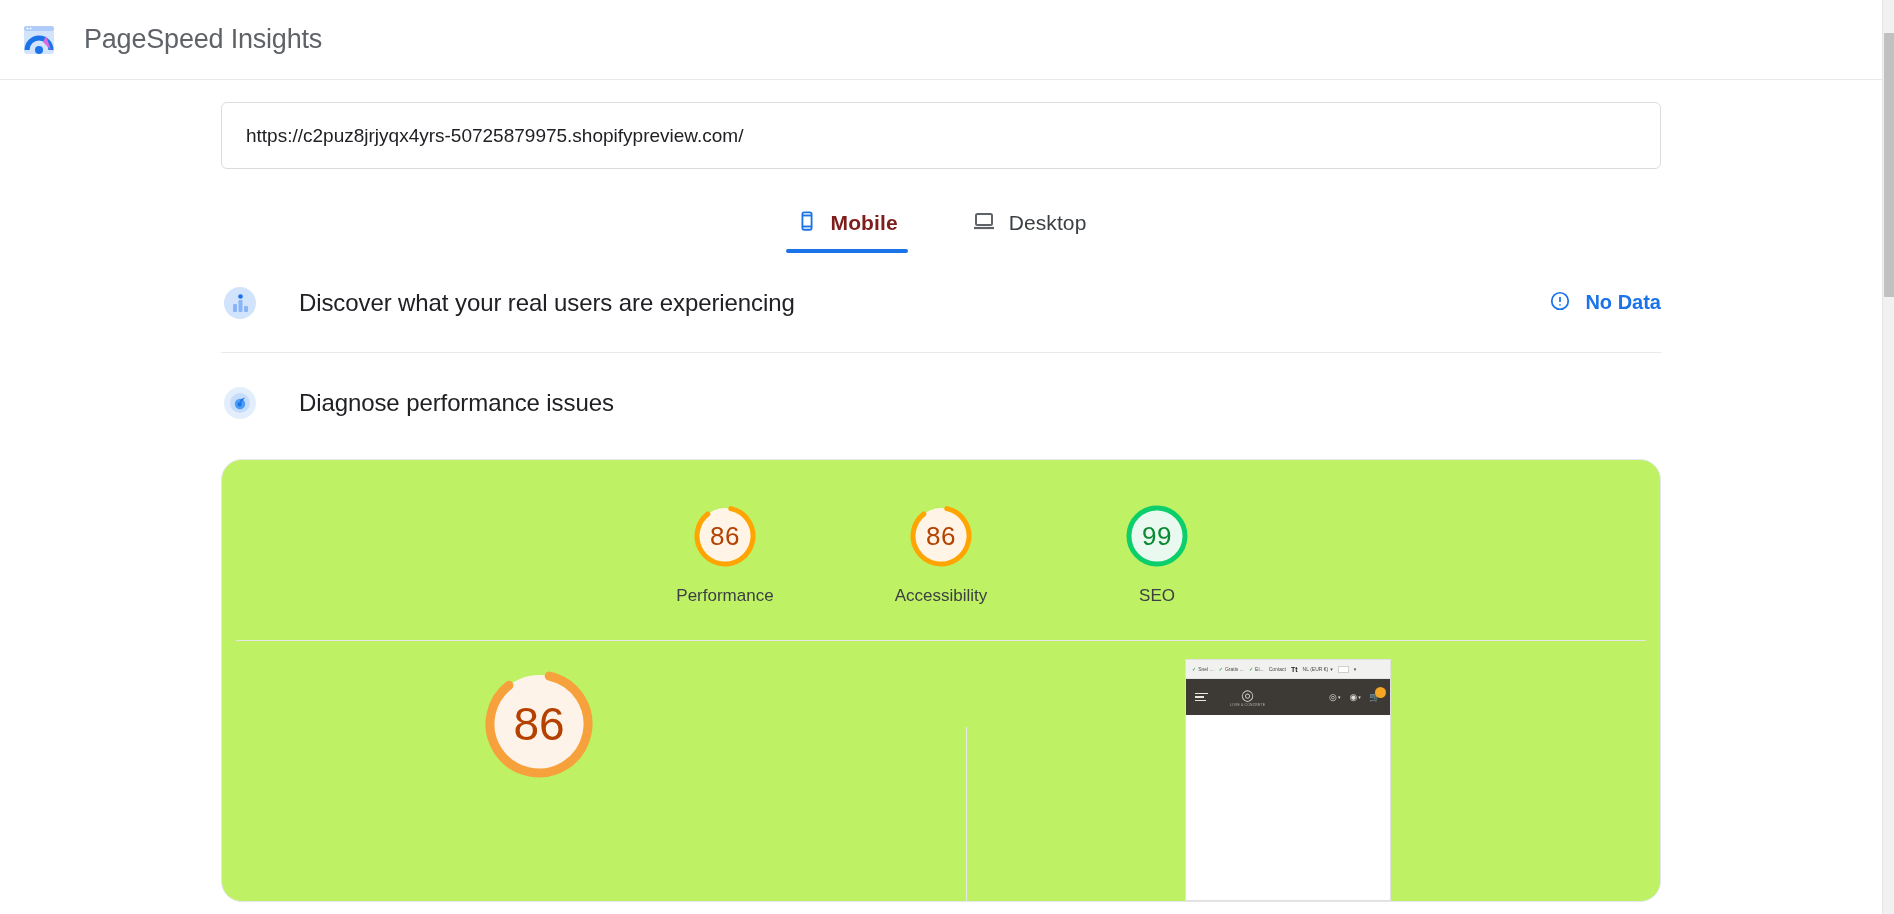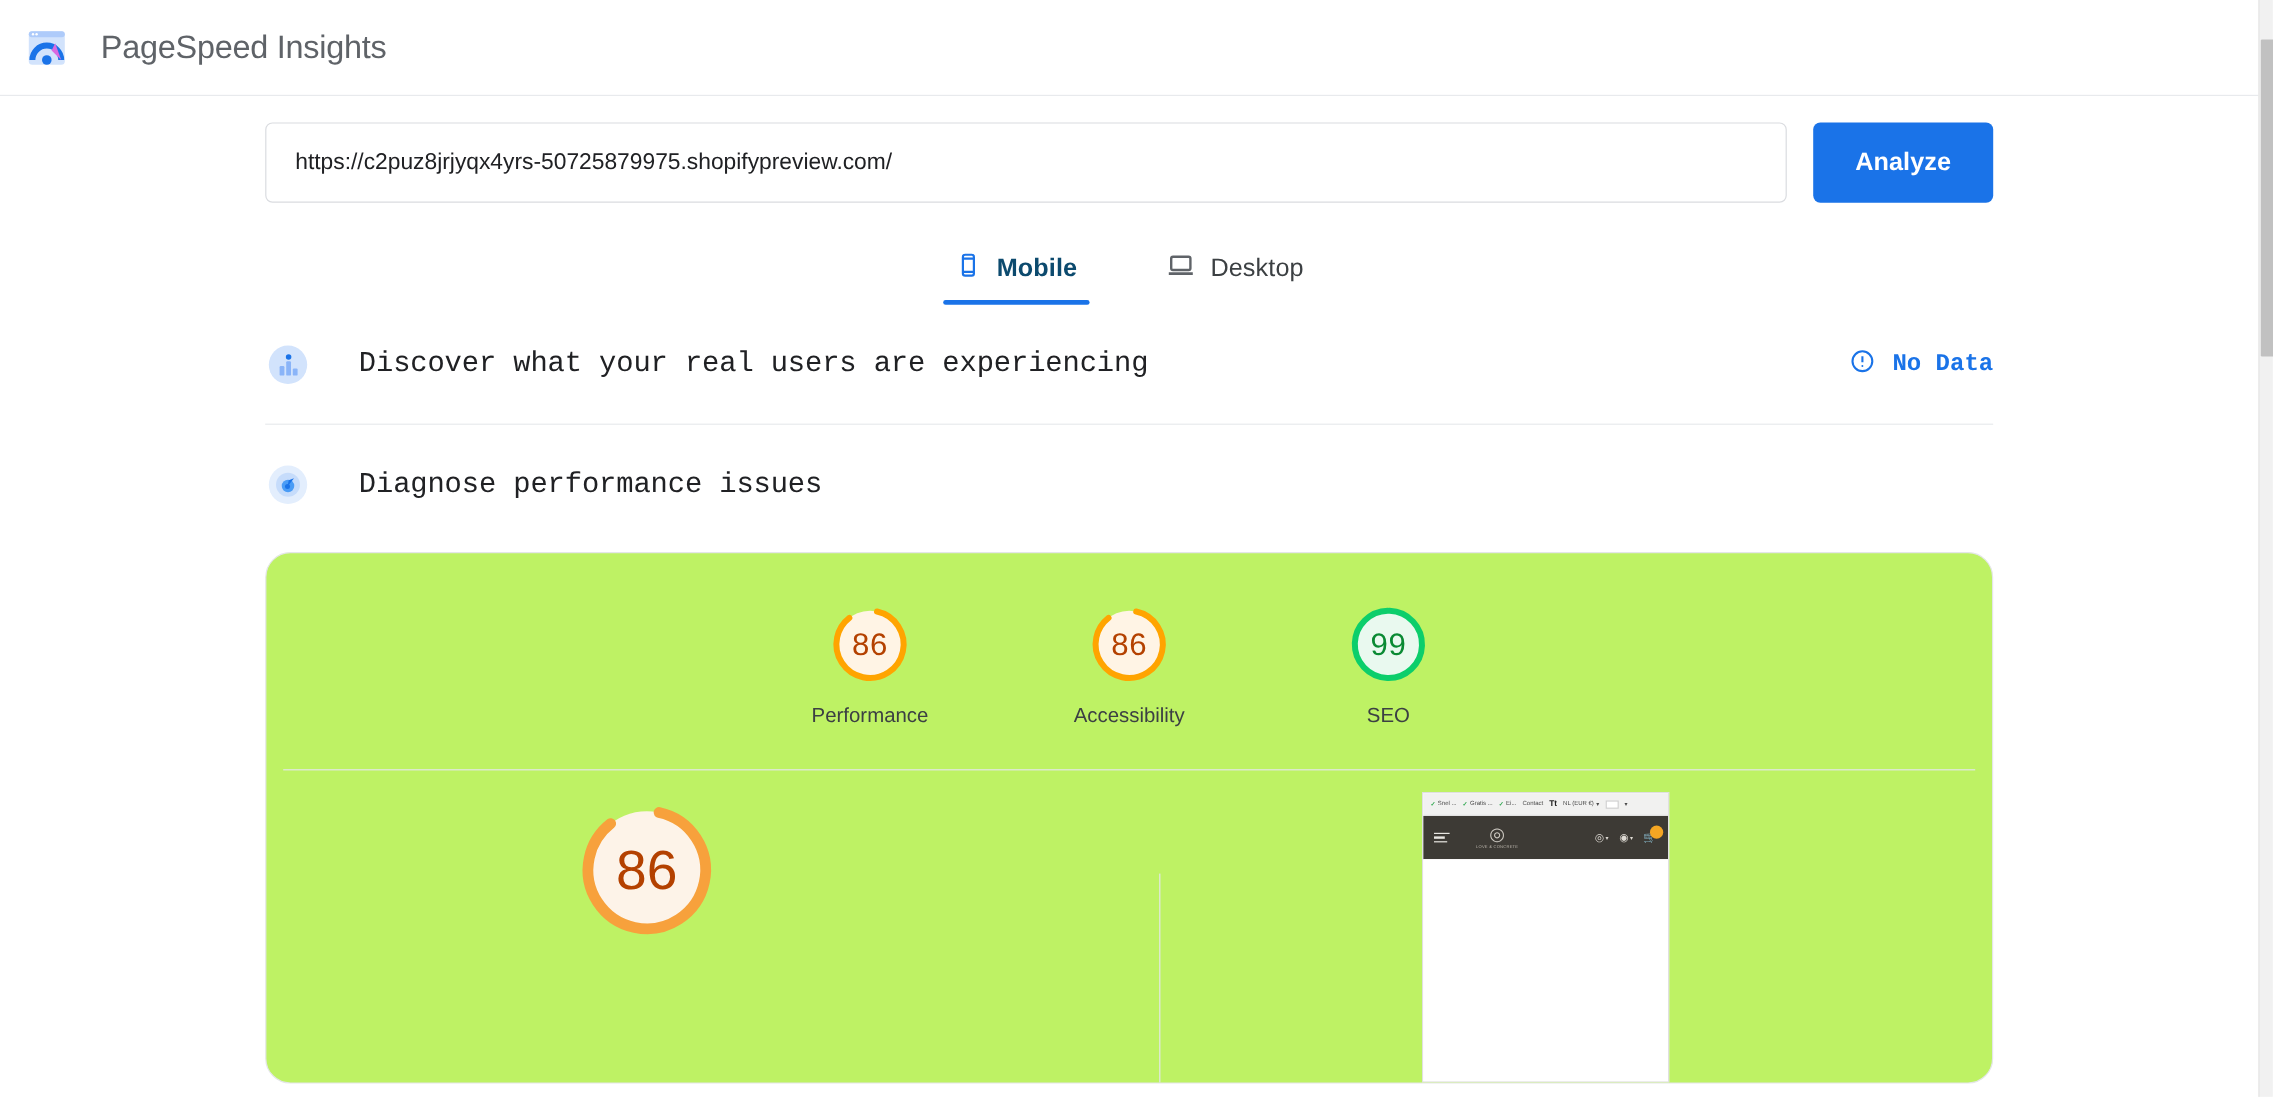--- a/index.html
+++ b/index.html
@@ -66,34 +66,33 @@
   }
 
   
   .tabs { display: flex; justify-content: center; gap: 54px; margin-top: 40px; }
   .tab {
     display: flex; align-items: center; gap: 13px;
     padding: 0 10px 16px 10px;
     cursor: pointer; position: relative;
   }
   .tab .tab-label { font-size: 21px; font-weight: 700; letter-spacing: 0.1px; }
-  .tab.active .tab-label { color: #0c4a6e; }
+  .tab.active .tab-label { color: #7f1d1d; }
   .tab.inactive .tab-label { color: #3c4043; font-weight: 400; }
   .tab.active::after {
     content: ""; position: absolute;
     left: 0; right: 0; bottom: 0; height: 4px;
     background: #1a73e8; border-radius: 2px;
   }
 
   
   .section-row {
     display: flex; align-items: center;
     height: 100px;
     border-bottom: 1px solid #e8eaed;
-    font-family: Liberation Mono, monospace;
   }
   .section-row.no-border { border-bottom: none; }
   .section-icon-wrap {
     width: 34px; height: 34px; margin-left: 2px;
     display: flex; align-items: center; justify-content: center;
     flex: 0 0 34px;
   }
   .section-title {
     margin-left: 42px;
     font-size: 24px; font-weight: 400; color: #202124;
@@ -230,21 +229,20 @@
     <div class="brand-title">PageSpeed Insights</div>
   </div>
 
 </div>
 
 <div class="page">
   <div class="content">
 
     <div class="url-row">
       <input class="url-input" type="text" value="https://c2puz8jrjyqx4yrs-50725879975.shopifypreview.com/" style="">
-      <button class="analyze-btn">Analyze</button>
     </div>
 
     <div class="tabs">
       <div class="tab active">
         <span>
           <svg width="22" height="22" viewBox="0 0 24 24" fill="none" stroke="#1a73e8" stroke-width="2">
             <rect x="7" y="2.5" width="10" height="19" rx="2"></rect>
             <line x1="7" y1="6" x2="17" y2="6"></line>
             <line x1="7" y1="18" x2="17" y2="18"></line>
           </svg>

